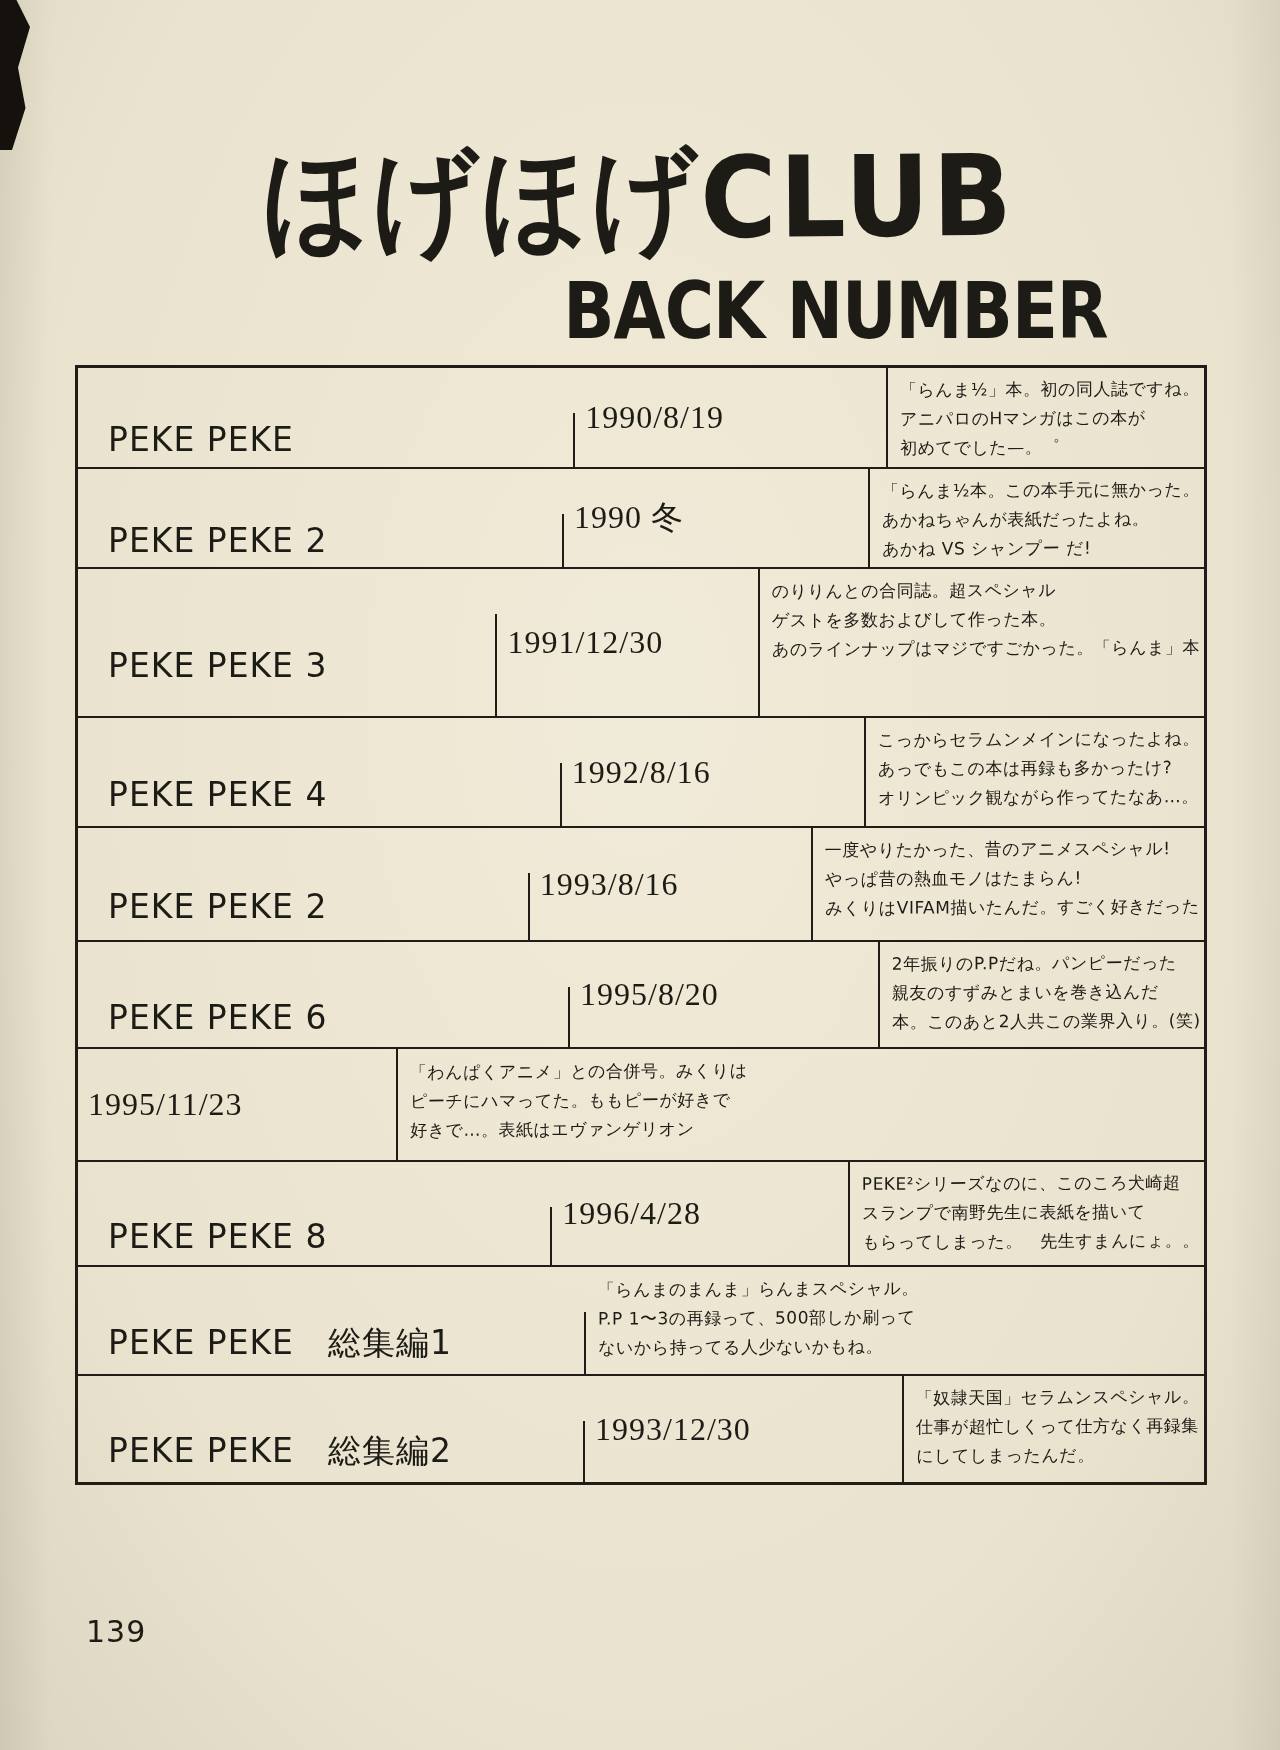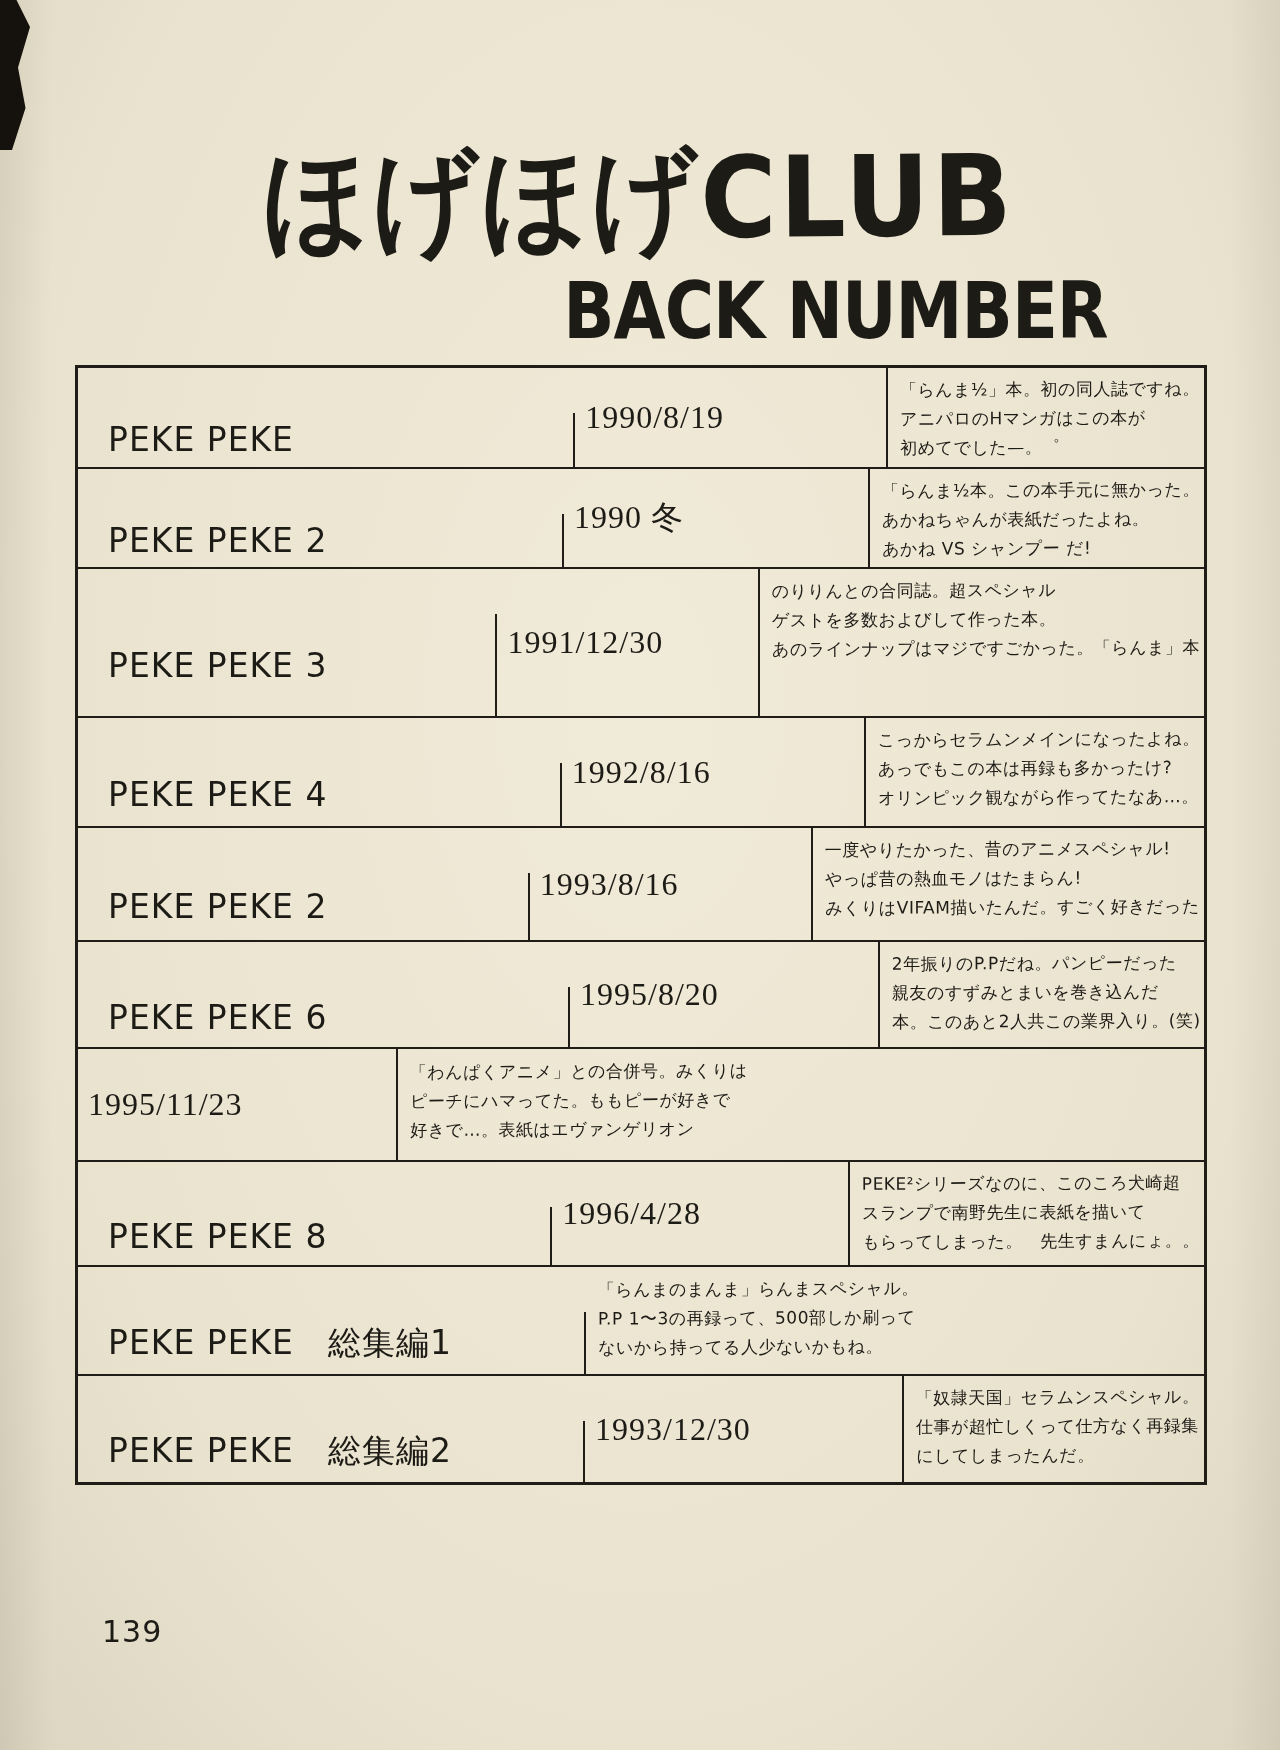--- a/index.html
+++ b/index.html
@@ -74,21 +74,21 @@
   .bn-row:nth-child(2){ min-height:95px; }
   .bn-row:nth-child(3){ min-height:149px; }
   .bn-row:nth-child(4){ min-height:110px; }
   .bn-row:nth-child(5){ min-height:114px; }
   .bn-row:nth-child(6){ min-height:107px; }
   .bn-row:nth-child(7){ min-height:113px; }
   .bn-row:nth-child(8){ min-height:105px; }
   .bn-row:nth-child(9){ min-height:109px; }
   .bn-row:nth-child(10){ min-height:108px; }
   .page-number {
-    position:absolute; left:102px; top:1614px;
+    position:absolute; left:86px; top:1614px;
     font-size:30px; letter-spacing:1px;
   }
 </style>
 </head>
 <body>
 
 <div class="page">
 
   <div class="corner-mark"></div>
 

